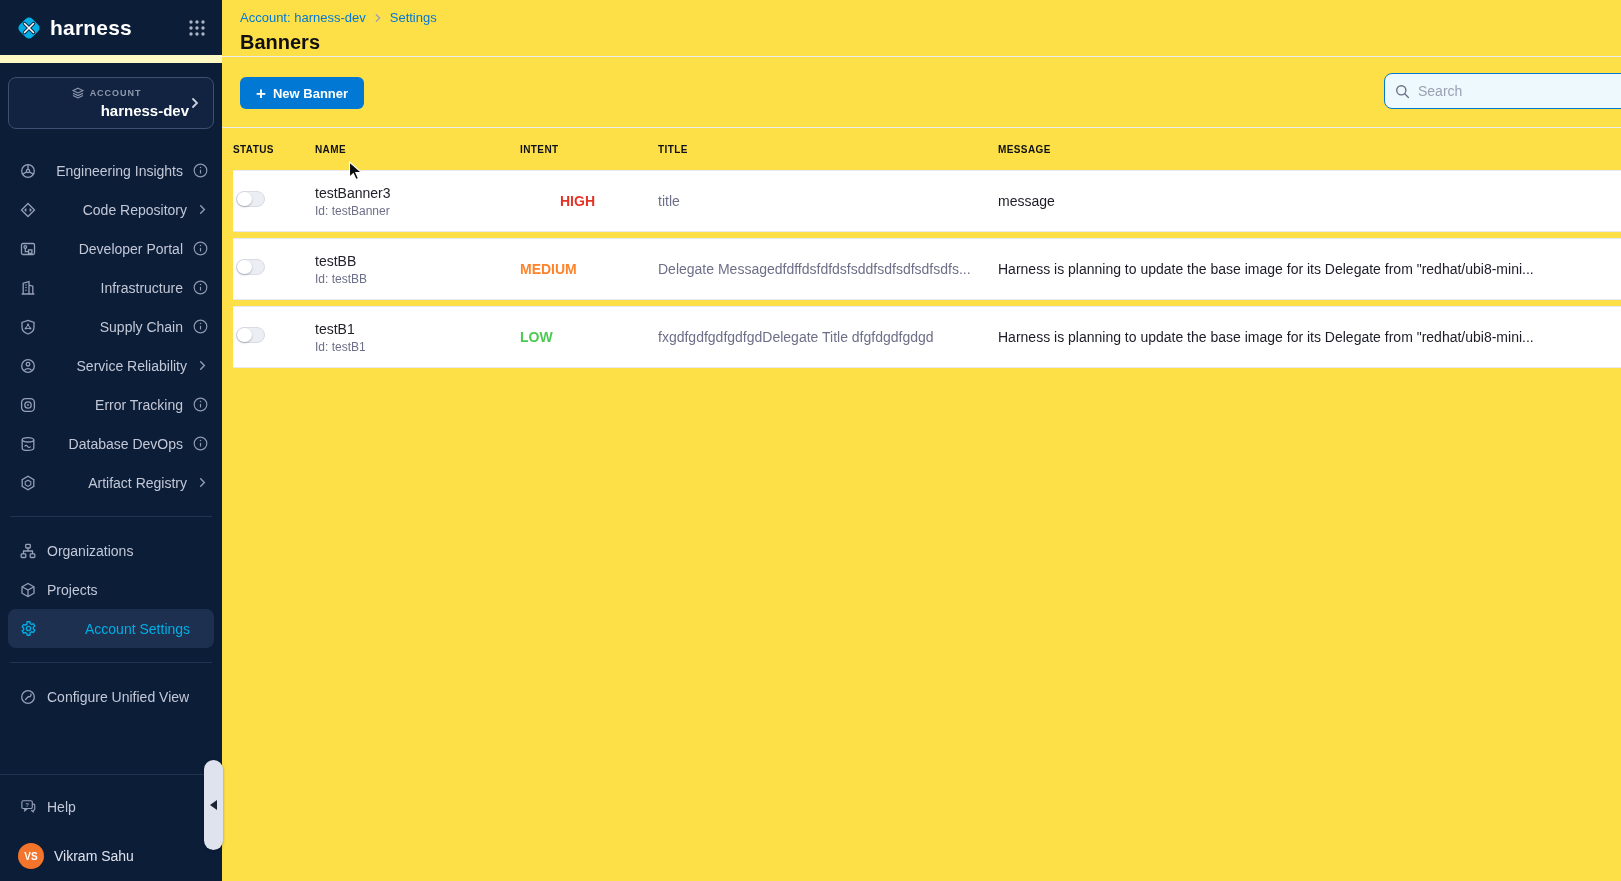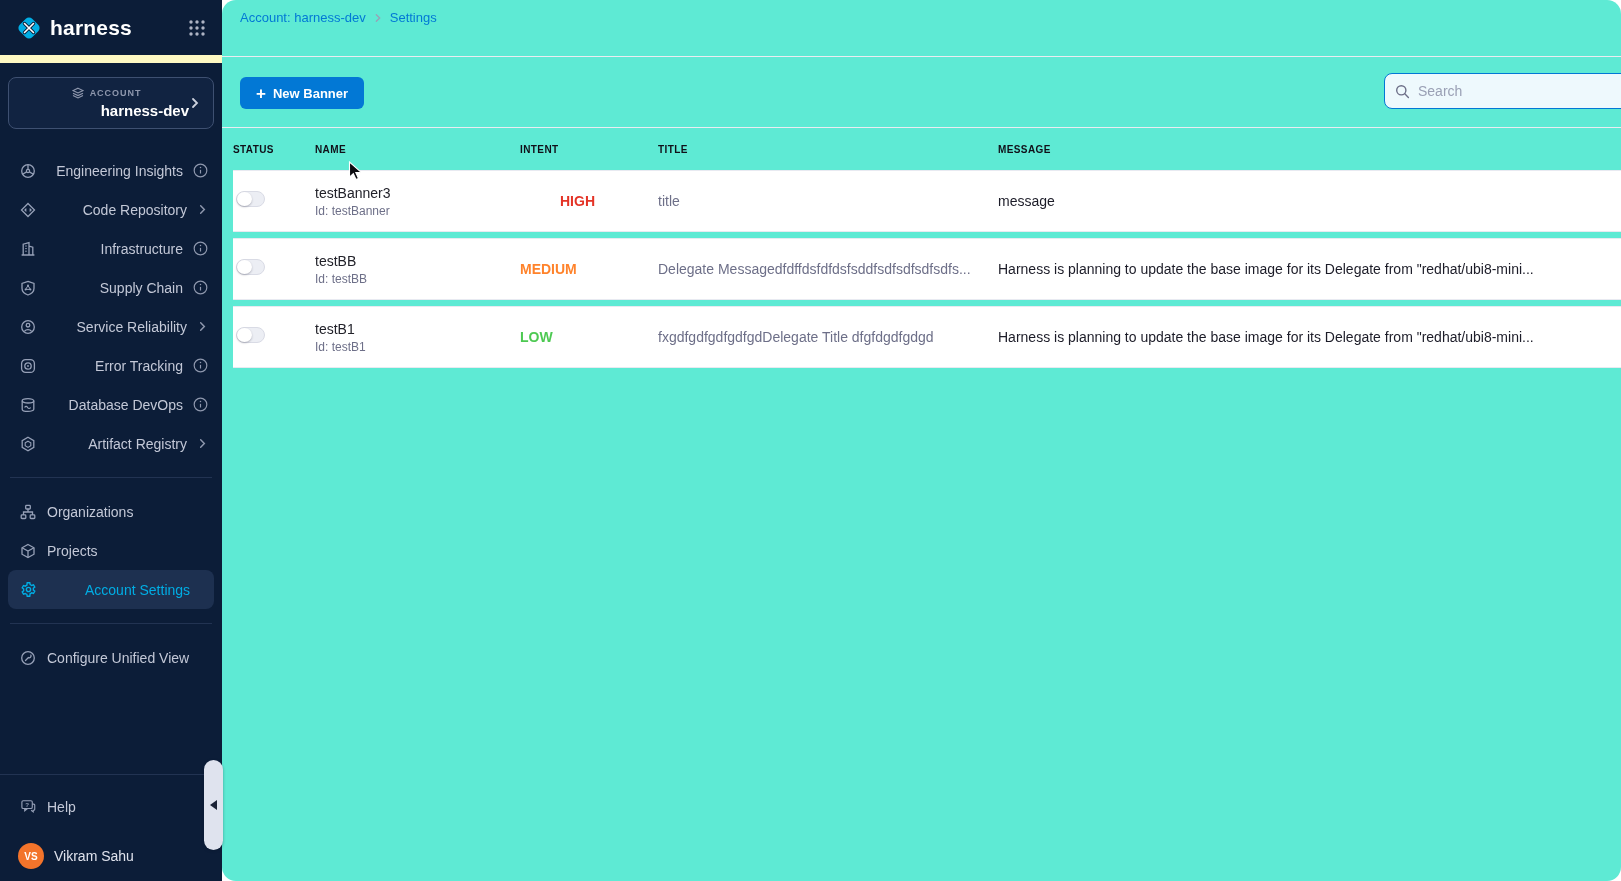--- a/index.html
+++ b/index.html
@@ -41,21 +41,21 @@
 
   
   .collapse-handle { position:absolute; left:204px; top:760px; width:19px; height:90px;
     background:#dfe3ee; border-radius:10px; z-index:5; cursor:pointer;
     display:flex; align-items:center; justify-content:center;
     box-shadow:0 1px 3px rgba(10,20,40,.35); }
   .collapse-arrow { width:0; height:0; border-top:5px solid transparent;
     border-bottom:5px solid transparent; border-right:7px solid #1b2336; }
 
   
-  .main { flex:1; position:relative; background:#5eead4; min-width:0;border-radius:14px; }
+  .main { flex:1; position:relative; background:#fde047; min-width:0; }
   .page-header { padding:10px 0 0 18px; border-bottom:1px solid #ebecf1; height:57px; }
   .breadcrumb { display:flex; align-items:center; gap:7px; font-size:13px; }
   .crumb { color:#0278d5; text-decoration:none; cursor:pointer; }
   .crumb-sep { color:#9aa0b5; display:flex; }
   .page-title { font-size:20px; font-weight:700; color:#0f0f14; margin-top:6px; }
   .toolbar { position:relative; height:71px; border-bottom:1px solid #ebecf1; padding:20px 0 0 18px; }
   .btn-primary { display:inline-flex; align-items:center; gap:7px; background:#0278d5; color:#fff;
     border:none; border-radius:6px; height:32px; padding:0 16px; font-size:13px; font-weight:700;
     font-family:"Liberation Sans", sans-serif; cursor:pointer; }
   .btn-plus { font-size:17px; font-weight:700; line-height:1; }
@@ -167,20 +167,38 @@
         <span class="nlabel">Code Repository</span>
         <span class="ntrail">
             <svg width="11" height="11" viewBox="0 0 12 12" fill="none" stroke="currentColor" stroke-width="1.6" stroke-linecap="round">
               <path d="M4 2 8 6 4 10"></path>
             </svg>
           </span>
       </div>
       <div class="nav-item">
         <span class="nico">
             <svg width="16" height="16" viewBox="0 0 16 16" fill="none" stroke="currentColor" stroke-width="1.3">
+              <rect x="1.5" y="2.5" width="13" height="11" rx="1.5"></rect>
+              <circle cx="5.3" cy="6" r="1.3"></circle>
+              <path d="M5.3 7.3v3.4h3.2"></path>
+              <rect x="8.5" y="8.9" width="3.4" height="3.4"></rect>
+            </svg>
+          </span>
+        <span class="nlabel">Developer Portal</span>
+        <span class="ntrail infodot">
+            <svg width="15" height="15" viewBox="0 0 14 14" fill="none" stroke="currentColor" stroke-width="1.1">
+              <circle cx="7" cy="7" r="5.9"></circle>
+              <path d="M7 6.4v3.4"></path>
+              <circle cx="7" cy="4.2" r=".7" fill="currentColor" stroke="none"></circle>
+            </svg>
+          </span>
+      </div>
+      <div class="nav-item">
+        <span class="nico">
+            <svg width="16" height="16" viewBox="0 0 16 16" fill="none" stroke="currentColor" stroke-width="1.3">
               <path d="M3.2 14V3.2L9 1.6V14M9 5.2l3.8 1V14M1.6 14h12.8"></path>
               <path d="M5.2 5h1.6M5.2 7.6h1.6M5.2 10.2h1.6" stroke-width="1"></path>
             </svg>
           </span>
         <span class="nlabel">Infrastructure</span>
         <span class="ntrail infodot">
             <svg width="15" height="15" viewBox="0 0 14 14" fill="none" stroke="currentColor" stroke-width="1.1">
               <circle cx="7" cy="7" r="5.9"></circle>
               <path d="M7 6.4v3.4"></path>
               <circle cx="7" cy="4.2" r=".7" fill="currentColor" stroke="none"></circle>
@@ -355,20 +373,21 @@
     <div class="page-header">
       <div class="breadcrumb">
         <a class="crumb">Account: harness-dev</a>
         <span class="crumb-sep">
             <svg width="10" height="10" viewBox="0 0 12 12" fill="none" stroke="#9aa0b5" stroke-width="1.6" stroke-linecap="round">
               <path d="M4 2 8 6 4 10"></path>
             </svg>
           </span>
         <a class="crumb">Settings</a>
       </div>
+      <div class="page-title">Banners</div>
     </div>
 
     <div class="toolbar">
       <button class="btn-primary">
         <span class="btn-plus">+</span>
         <span>New Banner</span>
       </button>
       <div class="search-box">
         <span>
           <svg width="15" height="15" viewBox="0 0 15 15" fill="none" stroke="#6d6f88" stroke-width="1.4">

